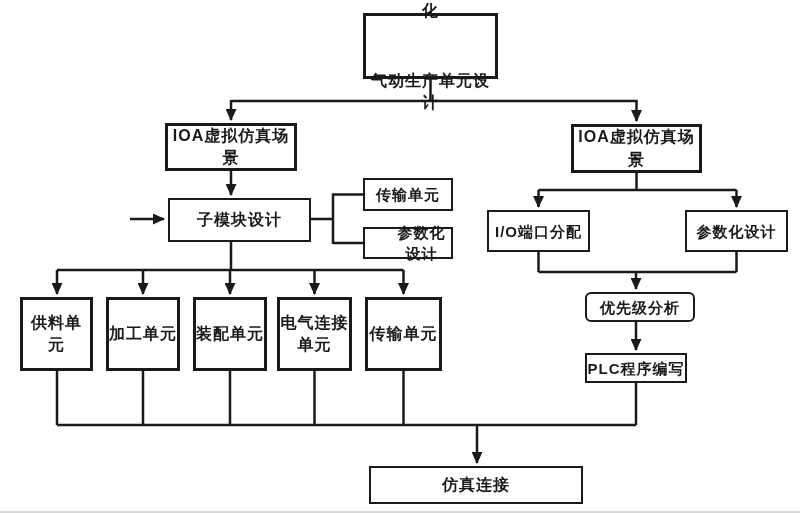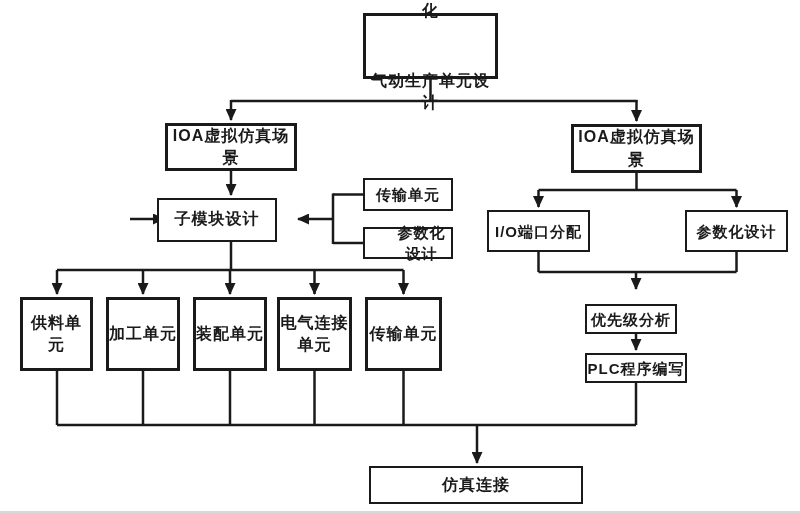--- a/index.html
+++ b/index.html
@@ -80,21 +80,21 @@
   <div class="node bw3" style="left:363px; top:13px; width:135px; height:66px;gap:48px;">
     <span>基于PLC的数字化</span>
     <span>气动生产单元设计</span>
   </div>
 
   <div class="node bw3" style="left:165px; top:123px; width:132px; height:48px;">
     <span>IOA虚拟仿真场景</span>
   </div>
 
 
-  <div class="node" style="left:157px; top:198px; width:120px; height:44px;font-family:Liberation Mono, monospace;">
+  <div class="node" style="left:168px; top:198px; width:143px; height:44px;">
     <span>子模块设计</span>
   </div>
 
   <div class="node bw25 fs15" style="left:363px; top:178px; width:90px; height:33px;">
     <span>传输单元</span>
   </div>
 
   <div class="node bw25 fs15" style="left:363px; top:227px; width:90px; height:32px;padding-left:27px;">
     <span>参数化设计</span>
   </div>
@@ -125,21 +125,21 @@
   </div>
 
   <div class="node bw25 fs15" style="left:487px; top:210px; width:103px; height:42px;">
     <span>I/O端口分配</span>
   </div>
 
   <div class="node bw25 fs15" style="left:685px; top:210px; width:103px; height:42px;">
     <span>参数化设计</span>
   </div>
 
-  <div class="node fs15" style="left:585px; top:304px; width:92px; height:30px;">
+  <div class="node fs15" style="left:585px; top:292px; width:110px; height:30px;border-radius:6px;">
     <span>优先级分析</span>
   </div>
 
   <div class="node fs15" style="left:585px; top:353px; width:102px; height:30px;">
     <span>PLC程序编写</span>
   </div>
 
   <div class="node" style="left:369px; top:466px; width:214px; height:38px;">
     <span>仿真连接</span>
   </div>

